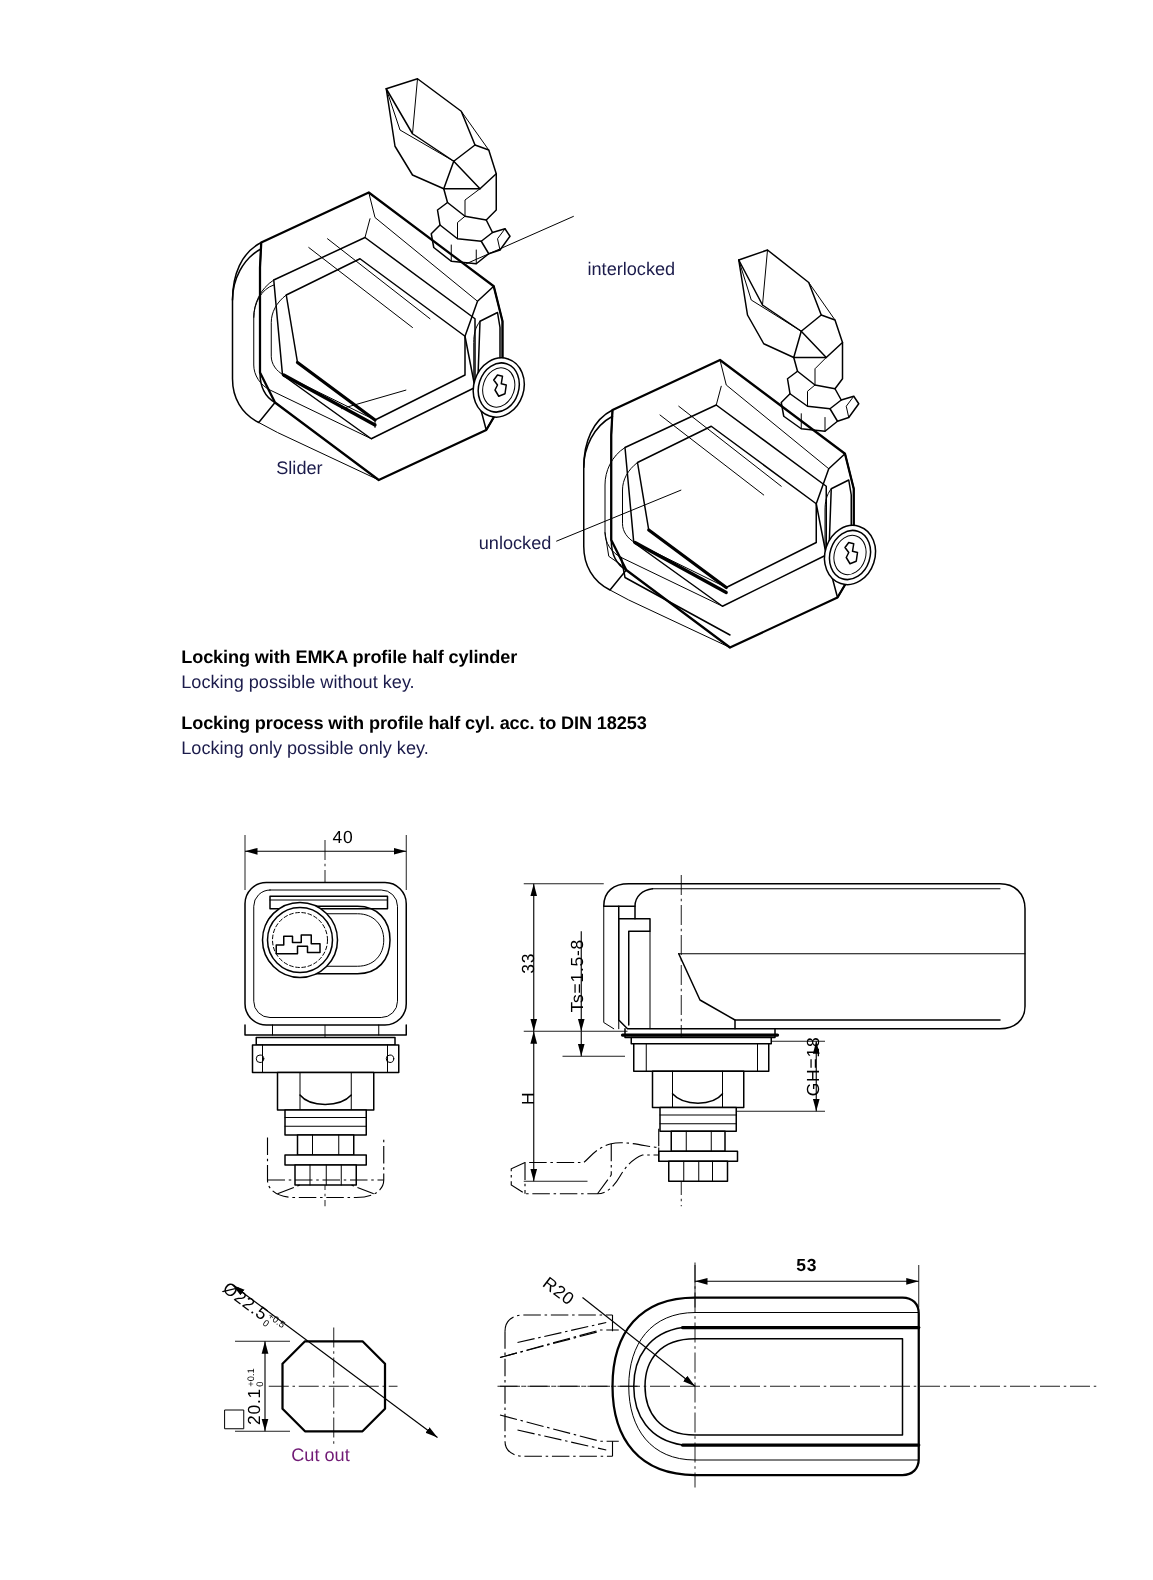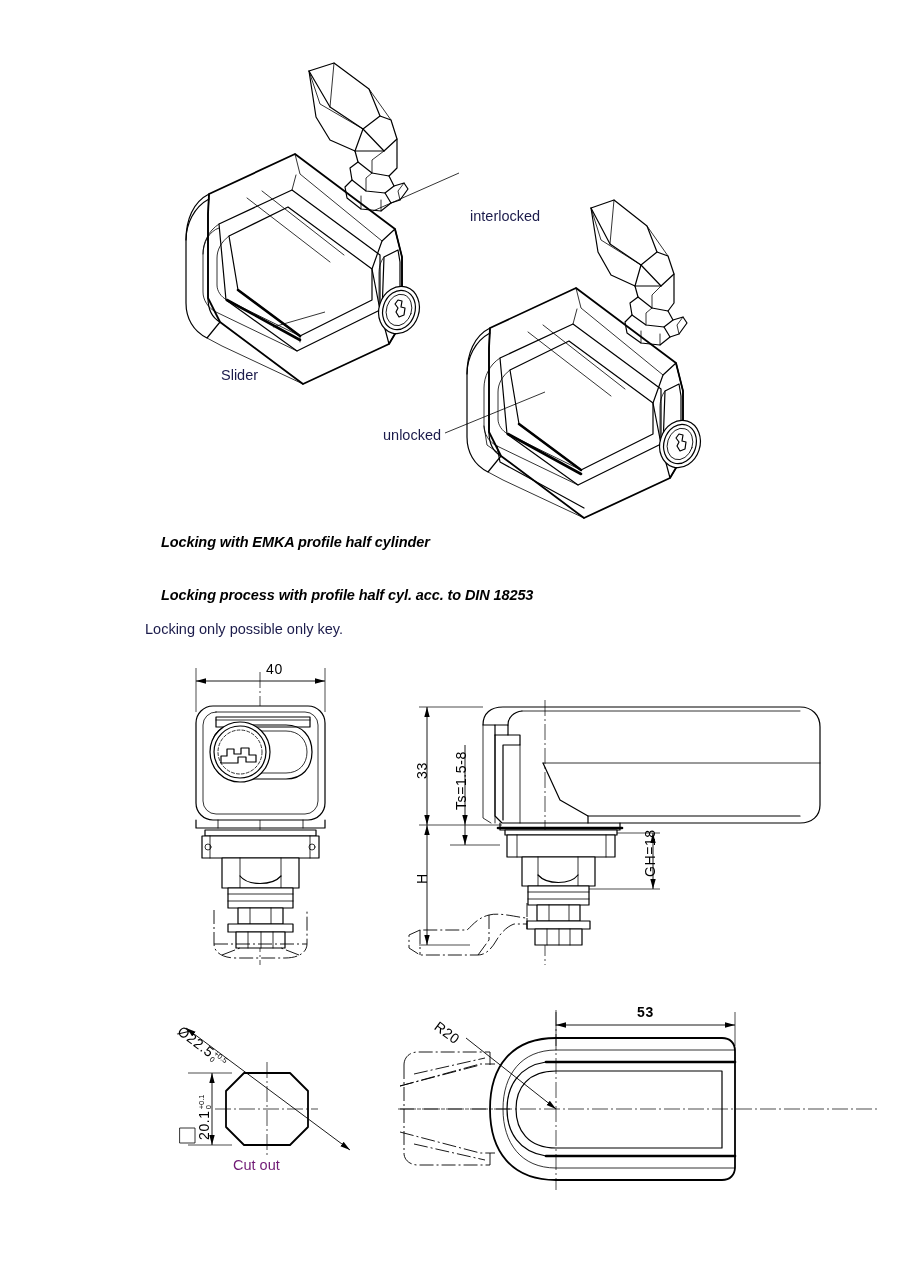--- a/index.html
+++ b/index.html
@@ -36,23 +36,22 @@
   }
   #desc-block-1 { top: 518px; }
   #desc-block-2 { top: 571px; }
   .desc-heading {
     font-family: "Liberation Sans", sans-serif;
     font-size: 14.5px;
     font-weight: bold;
     color: #000000;
     letter-spacing: -0.1px;
     line-height: 17px;
-    margin: 16px;
+    margin: 0;
     white-space: nowrap;
-    font-style: italic;
   }
   .desc-sub {
     font-family: "Liberation Sans", sans-serif;
     font-size: 14.5px;
     font-weight: normal;
     color: #1b1b4b;
     line-height: 18px;
     margin: 2px 0 0 0;
     white-space: nowrap;
   }
@@ -398,20 +397,21 @@
   </svg>
 
   <div class="callout" id="callout-interlocked">interlocked</div>
 
   <div class="callout" id="callout-slider">Slider</div>
 
   <div class="callout" id="callout-unlocked">unlocked</div>
 
   <div class="textblock" id="desc-block-1">
     <p class="desc-heading">Locking with EMKA profile half cylinder</p>
+    <p class="desc-sub">Locking possible without key.</p>
   </div>
 
   <div class="textblock" id="desc-block-2">
     <p class="desc-heading">Locking process with profile half cyl. acc. to DIN 18253</p>
     <p class="desc-sub">Locking only possible only key.</p>
   </div>
 
   <div class="dimtext" style="left:266px; top:661px;">40</div>
 
   <div class="dimtext dim-rot90" style="left:414px; top:779px;">33</div>

